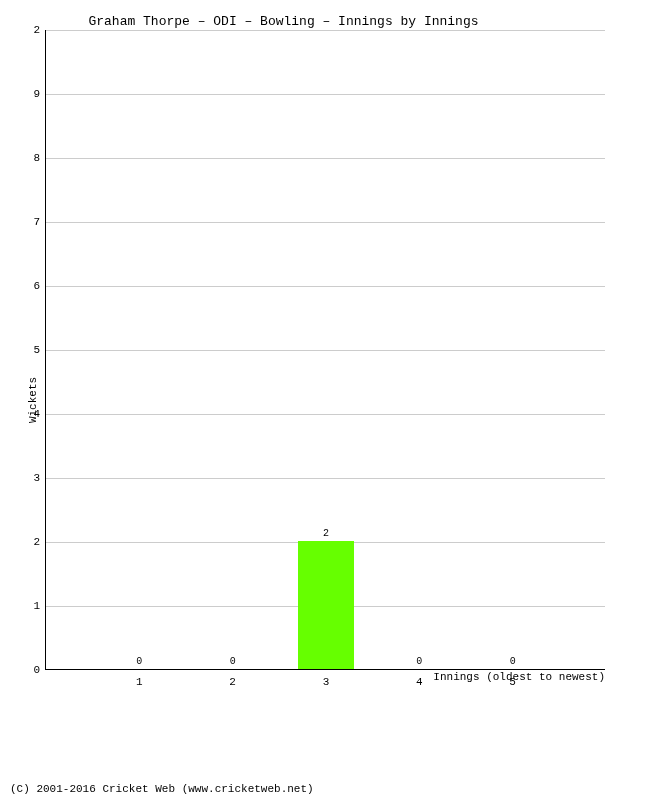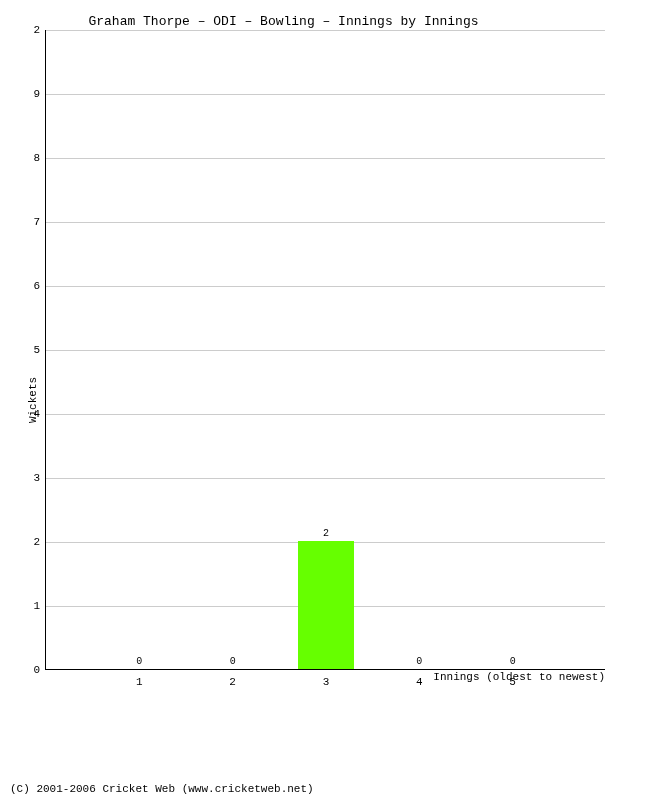--- a/index.html
+++ b/index.html
@@ -103,14 +103,14 @@
       <div style="position: absolute; font-size: 10px; font-family: &quot;Courier New&quot;, Courier, monospace; text-align: center; width: 56px; left: 345.333px; top: 626px;">0</div>
       <div style="position: absolute; top: 646px; left: 363.333px; width: 20px; text-align: center; font-size: 11px; font-family: &quot;Courier New&quot;, Courier, monospace;">4</div>
       <div style="position: absolute; font-size: 10px; font-family: &quot;Courier New&quot;, Courier, monospace; text-align: center; width: 56px; left: 438.667px; top: 626px;">0</div>
       <div style="position: absolute; top: 646px; left: 456.667px; width: 20px; text-align: center; font-size: 11px; font-family: &quot;Courier New&quot;, Courier, monospace;">5</div>
     </div>
 
   <div style="position:absolute; left:45px; top:670px; width:560px; text-align:right;">
     <span style="font-size:11px; font-family:'Courier New', Courier, monospace;">Innings (oldest to newest)</span>
   </div>
 
-  <div class="copyright">(C) 2001-2006 Cricket Web (www.cricketweb.net)</div>
+  <div class="copyright">(C) 2001-2016 Cricket Web (www.cricketweb.net)</div>
 </div>
 
 </body></html>

